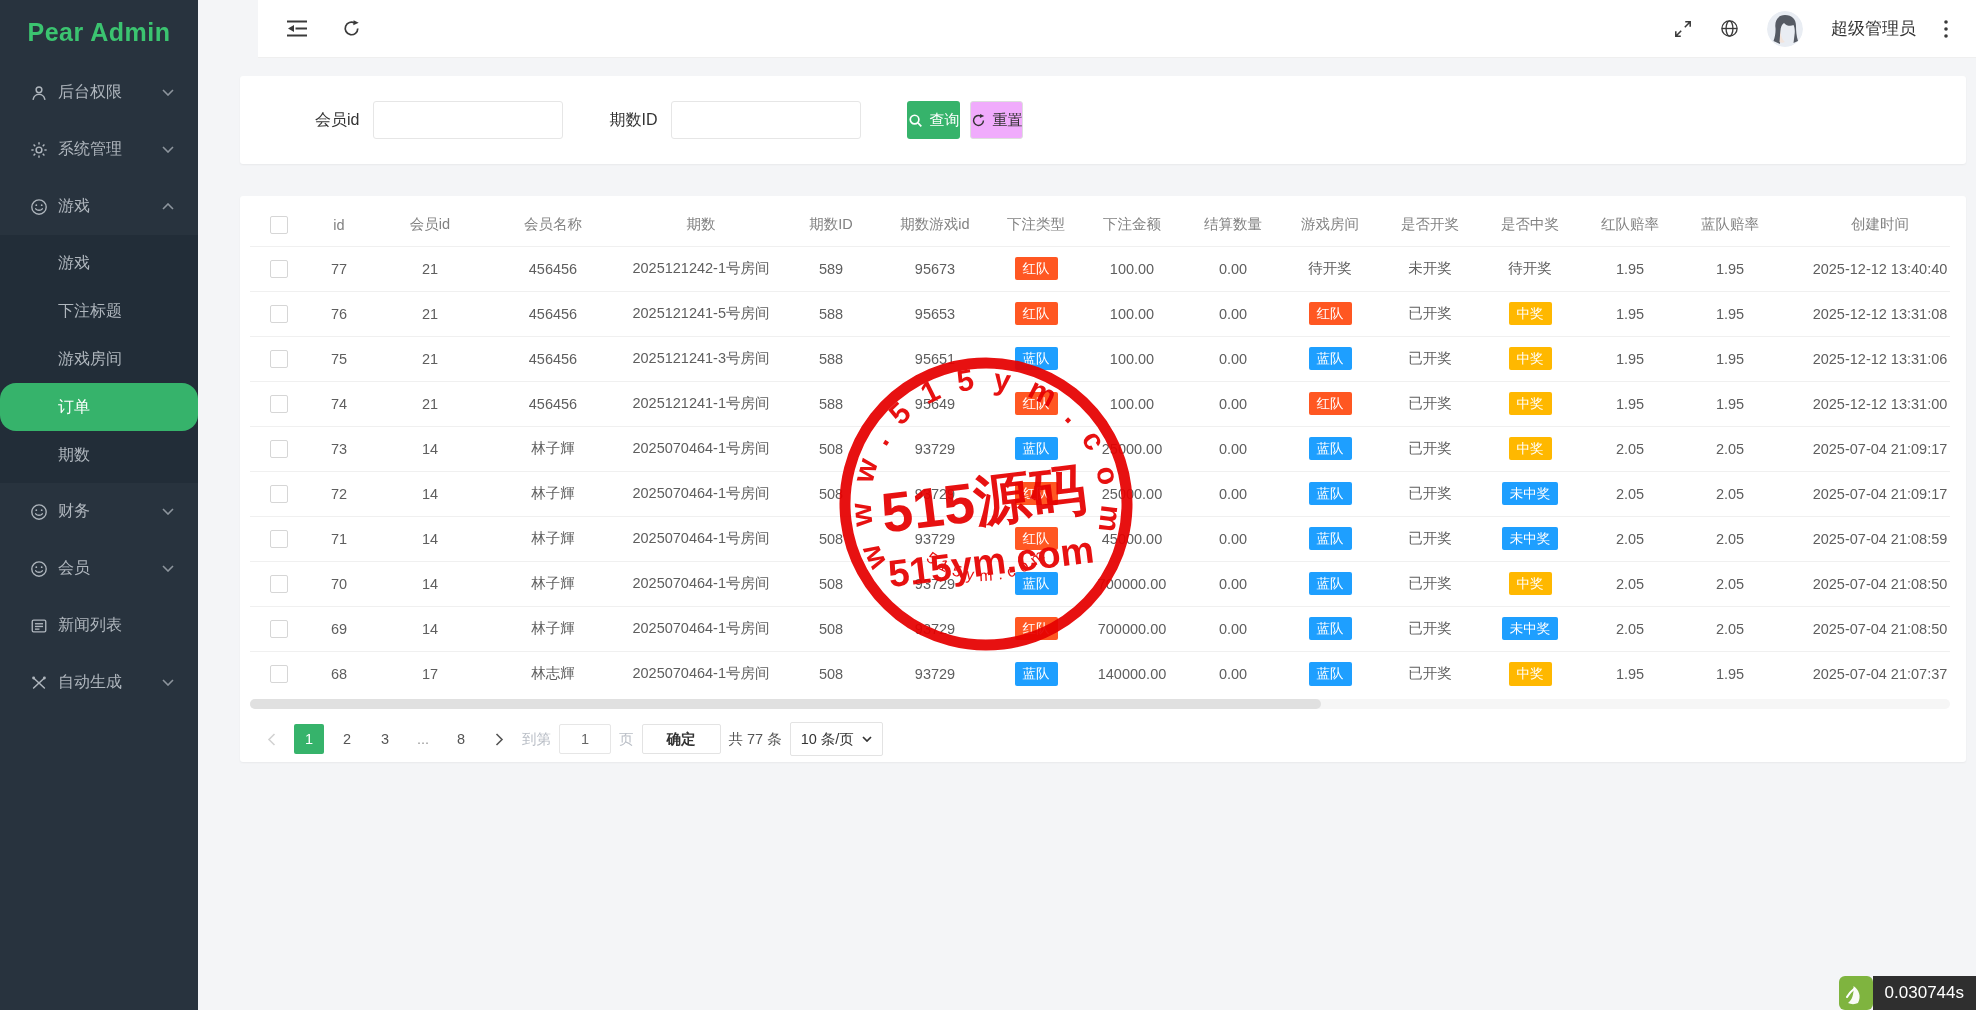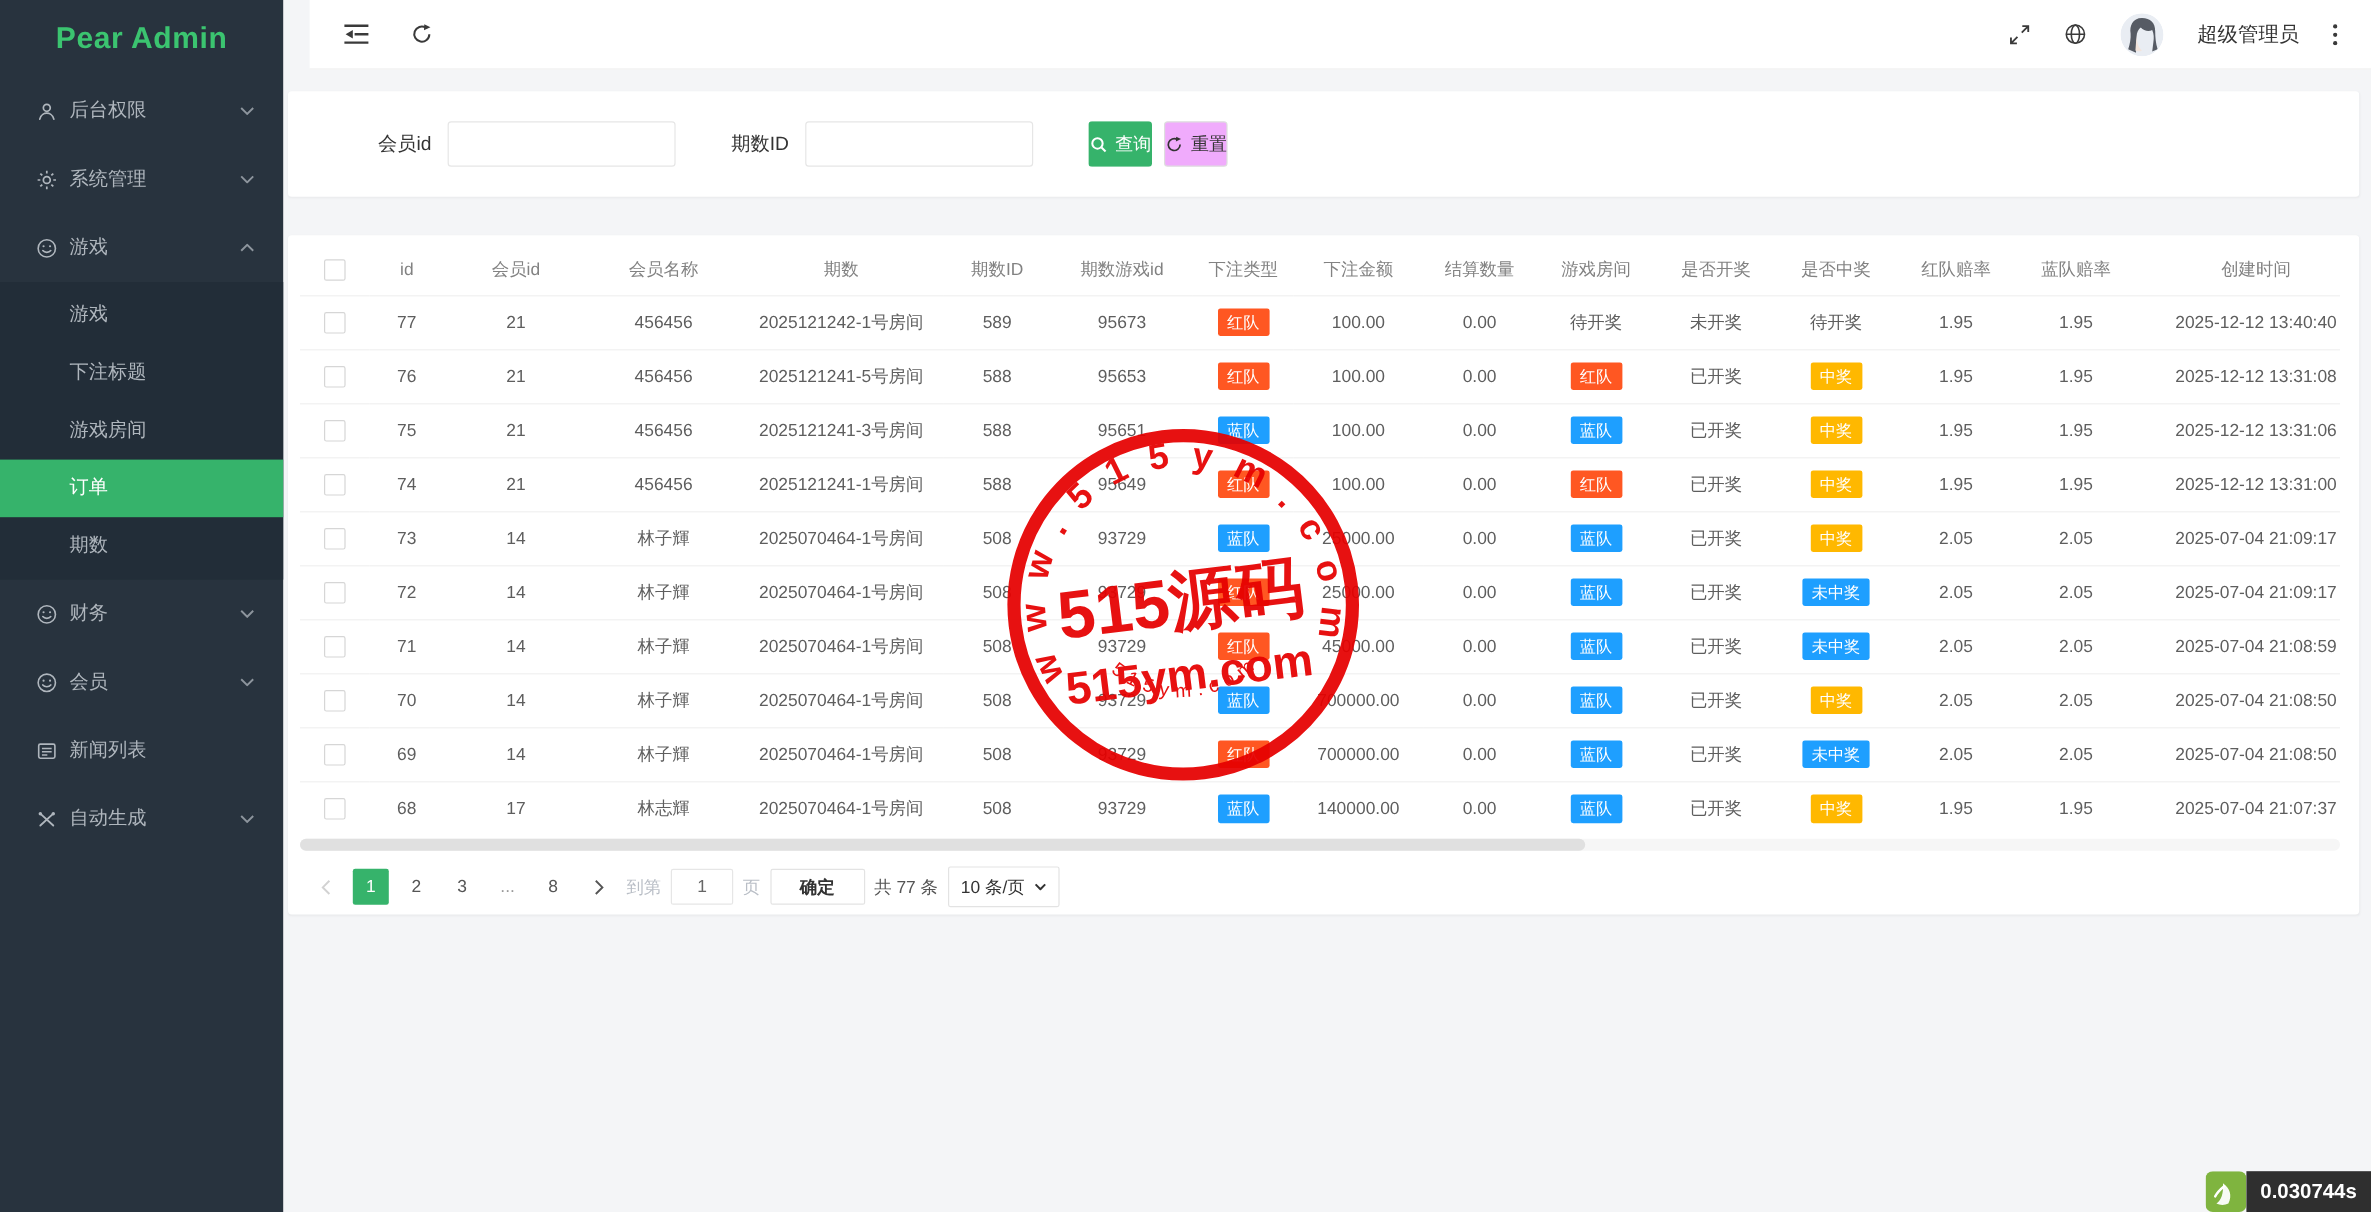--- a/index.html
+++ b/index.html
@@ -2,30 +2,30 @@
 <html><head>
 <meta charset="utf-8">
 <style>
   * { box-sizing: border-box; margin: 0; padding: 0; }
   html,body { width:1976px; height:1010px; overflow:hidden; }
   body {
     font-family: "Liberation Sans", "DejaVu Sans", sans-serif;
     background:#f4f5f7; position:relative; color:#333;
   }
   
-  .sidebar { position:absolute; left:0; top:0; width:236px; height:1010px; background:#28333E; z-index:20; }
+  .sidebar { position:absolute; left:0; top:0; width:198px; height:1010px; background:#28333E; z-index:20; }
   .logo { height:64px; display:flex; align-items:center; justify-content:center; }
   .logo span { color:#3BC470; font-size:25px; font-weight:bold; letter-spacing:.5px; }
   .side-item { height:57px; display:flex; align-items:center; padding:0 24px 0 30px; color:#AFB6BD; font-size:16px; cursor:pointer; position:relative; }
   .side-item .s-icon { width:18px; height:18px; margin-right:10px; display:inline-flex; color:#AFB6BD; }
   .side-item .s-label { flex:1; }
   .side-item .s-chev { display:inline-flex; color:#8d959d; }
   .side-sub { background:#222D38; padding:4px 0; }
   .side-sub-item { height:48px; line-height:48px; padding-left:58px; color:#AFB6BD; font-size:16px; cursor:pointer; }
-  .side-sub-item.active { background:#36B36B; color:#fff; }
+  .side-sub-item.active { background:#36B36B; color:#fff;border-radius:16px; }
   
   .topbar { position:absolute; left:230px; top:0; right:0; height:58px; background:#fff; display:flex; align-items:center; border-bottom:1px solid #efefef; z-index:10;margin-left:28px; }
   .tb-left { display:flex; align-items:center; gap:34px; padding-left:28px; color:#3a3a3a; }
   .tb-right { margin-left:auto; display:flex; align-items:center; gap:28px; padding-right:28px; color:#3a3a3a; }
   .tb-icon { display:inline-flex; align-items:center; cursor:pointer; }
   .avatar { width:36px; height:36px; border-radius:50%; overflow:hidden; display:inline-flex; }
   .tb-user { font-size:17px; color:#333; cursor:pointer; }
   
   .card { position:absolute; background:#fff; border-radius:3px; box-shadow:0 1px 2px rgba(0,0,0,.05); }
   .search-card { left:240px; top:76px; width:1726px; height:88px; display:flex; align-items:center; padding-left:75px; }
@@ -55,21 +55,21 @@
   .pg-grey { color:#b9bec6; }
   .pg-input { width:52px; height:30px; border:1px solid #e6e6e6; border-radius:2px; text-align:center; font-size:14.5px; color:#666; outline:none; }
   .pg-confirm { height:30px; padding:0 24px; border:1px solid #e3e3e3; border-radius:2px; background:#fff; font-size:14.5px; color:#333; font-weight:bold; cursor:pointer; }
   .pg-total { color:#555; }
   .pg-select { height:30px; border:1px solid #e3e3e3; border-radius:2px; display:inline-flex; align-items:center; gap:8px; padding:16px 10px; cursor:pointer; color:#333; }
   
   .stamp { position:absolute; left:836px; top:354px; width:300px; height:300px; z-index:60; pointer-events:none; opacity:.93; transform:rotate(-7deg); }
   
   .trace { position:absolute; right:0; bottom:0; display:flex; align-items:center; z-index:80; }
   .trace-icon { width:34px; height:34px; display:inline-flex; cursor:pointer; }
-  .trace-time { height:34px; line-height:34px; background:#2f2f2f; color:#fff; font-size:17px; padding:0 12px;font-weight:bold; }
+  .trace-time { height:34px; line-height:34px; background:#2f2f2f; color:#fff; font-size:17px; padding:0 12px; }
 </style>
 </head>
 <body>
 
 <aside class="sidebar">
   <div class="logo">
     <span>Pear Admin</span>
   </div>
   <nav id="side-menu">
       <div class="side-item">

